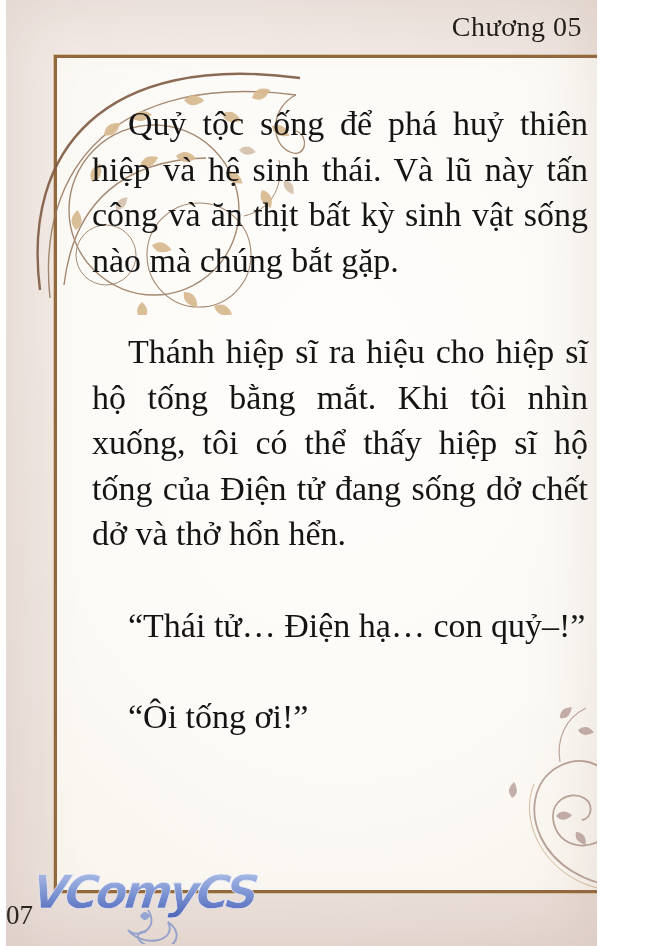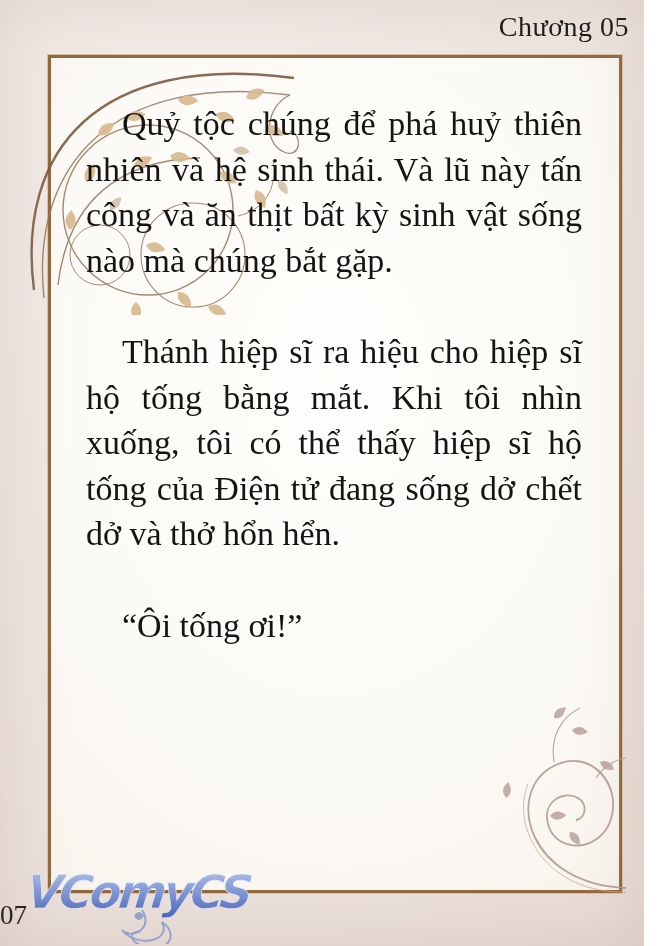--- a/index.html
+++ b/index.html
@@ -3,24 +3,25 @@
 <meta charset="utf-8">
 <style>
   html, body { margin: 0; padding: 0; }
   body {
     width: 671px; height: 946px;
     font-family: "Liberation Serif", "DejaVu Serif", serif;
     overflow: hidden;
   }
   .page {
     position: relative;
-    width: 644px; height: 946px;
+    width: 591px; height: 946px;
     background:
       radial-gradient(130% 120% at 32% 18%, #f4ede9 0%, #eee4df 50%, #e5d7d0 100%);
     overflow: hidden;
+    margin-left: 6px;
   }
   .page::after {
     content: "";
     position: absolute; inset: 0;
     box-shadow: inset 0 0 70px rgba(150,115,100,0.18);
     pointer-events: none;
     z-index: 6;
   }
   .chapter-label {
     position: absolute;
@@ -145,22 +146,23 @@
       <path d="M0 0 Q6 -9 16 -2 Q7 7 0 0" transform="translate(62,18) rotate(-35)"></path>
       <path d="M0 0 Q6 -9 16 -2 Q7 7 0 0" transform="translate(80,30) rotate(15)"></path>
       <path d="M0 0 Q6 -9 16 -2 Q7 7 0 0" transform="translate(108,62) rotate(35)"></path>
       <path d="M0 0 Q6 -9 16 -2 Q7 7 0 0" transform="translate(14,98) rotate(-75)"></path>
       <path d="M0 0 Q6 -9 16 -2 Q7 7 0 0" transform="translate(58,116) rotate(5)"></path>
       <path d="M0 0 Q6 -9 16 -2 Q7 7 0 0" transform="translate(78,132) rotate(60)"></path>
     </g>
   </svg>
 
   <div class="story">
-    <p>Quỷ tộc chúng để phá huỷ thiên nhiên và hệ sinh thái. Và lũ này tấn công và ăn thịt bất kỳ sinh vật sống nào mà chúng bắt gặp.</p>
+    <p>Quỷ tộc sống để phá huỷ thiên hiệp và hệ sinh thái. Và lũ này tấn công và ăn thịt bất kỳ sinh vật sống nào mà chúng bắt gặp.</p>
     <p>Thánh hiệp sĩ ra hiệu cho hiệp sĩ hộ tống bằng mắt. Khi tôi nhìn xuống, tôi có thể thấy hiệp sĩ hộ tống của Điện tử đang sống dở chết dở và thở hổn hển.</p>
+    <p>“Thái tử…  Điện hạ…  con quỷ–!”</p>
     <p>“Ôi tống ơi!”</p>
   </div>
 
   <svg class="logo" width="250" height="100" viewBox="0 0 250 100">
     <defs>
       <linearGradient id="logoGrad" x1="0" y1="0" x2="0" y2="1">
         <stop offset="0" stop-color="#b9c8ea"></stop>
         <stop offset="0.55" stop-color="#7b93d4"></stop>
         <stop offset="1" stop-color="#4a63ba"></stop>
       </linearGradient>

